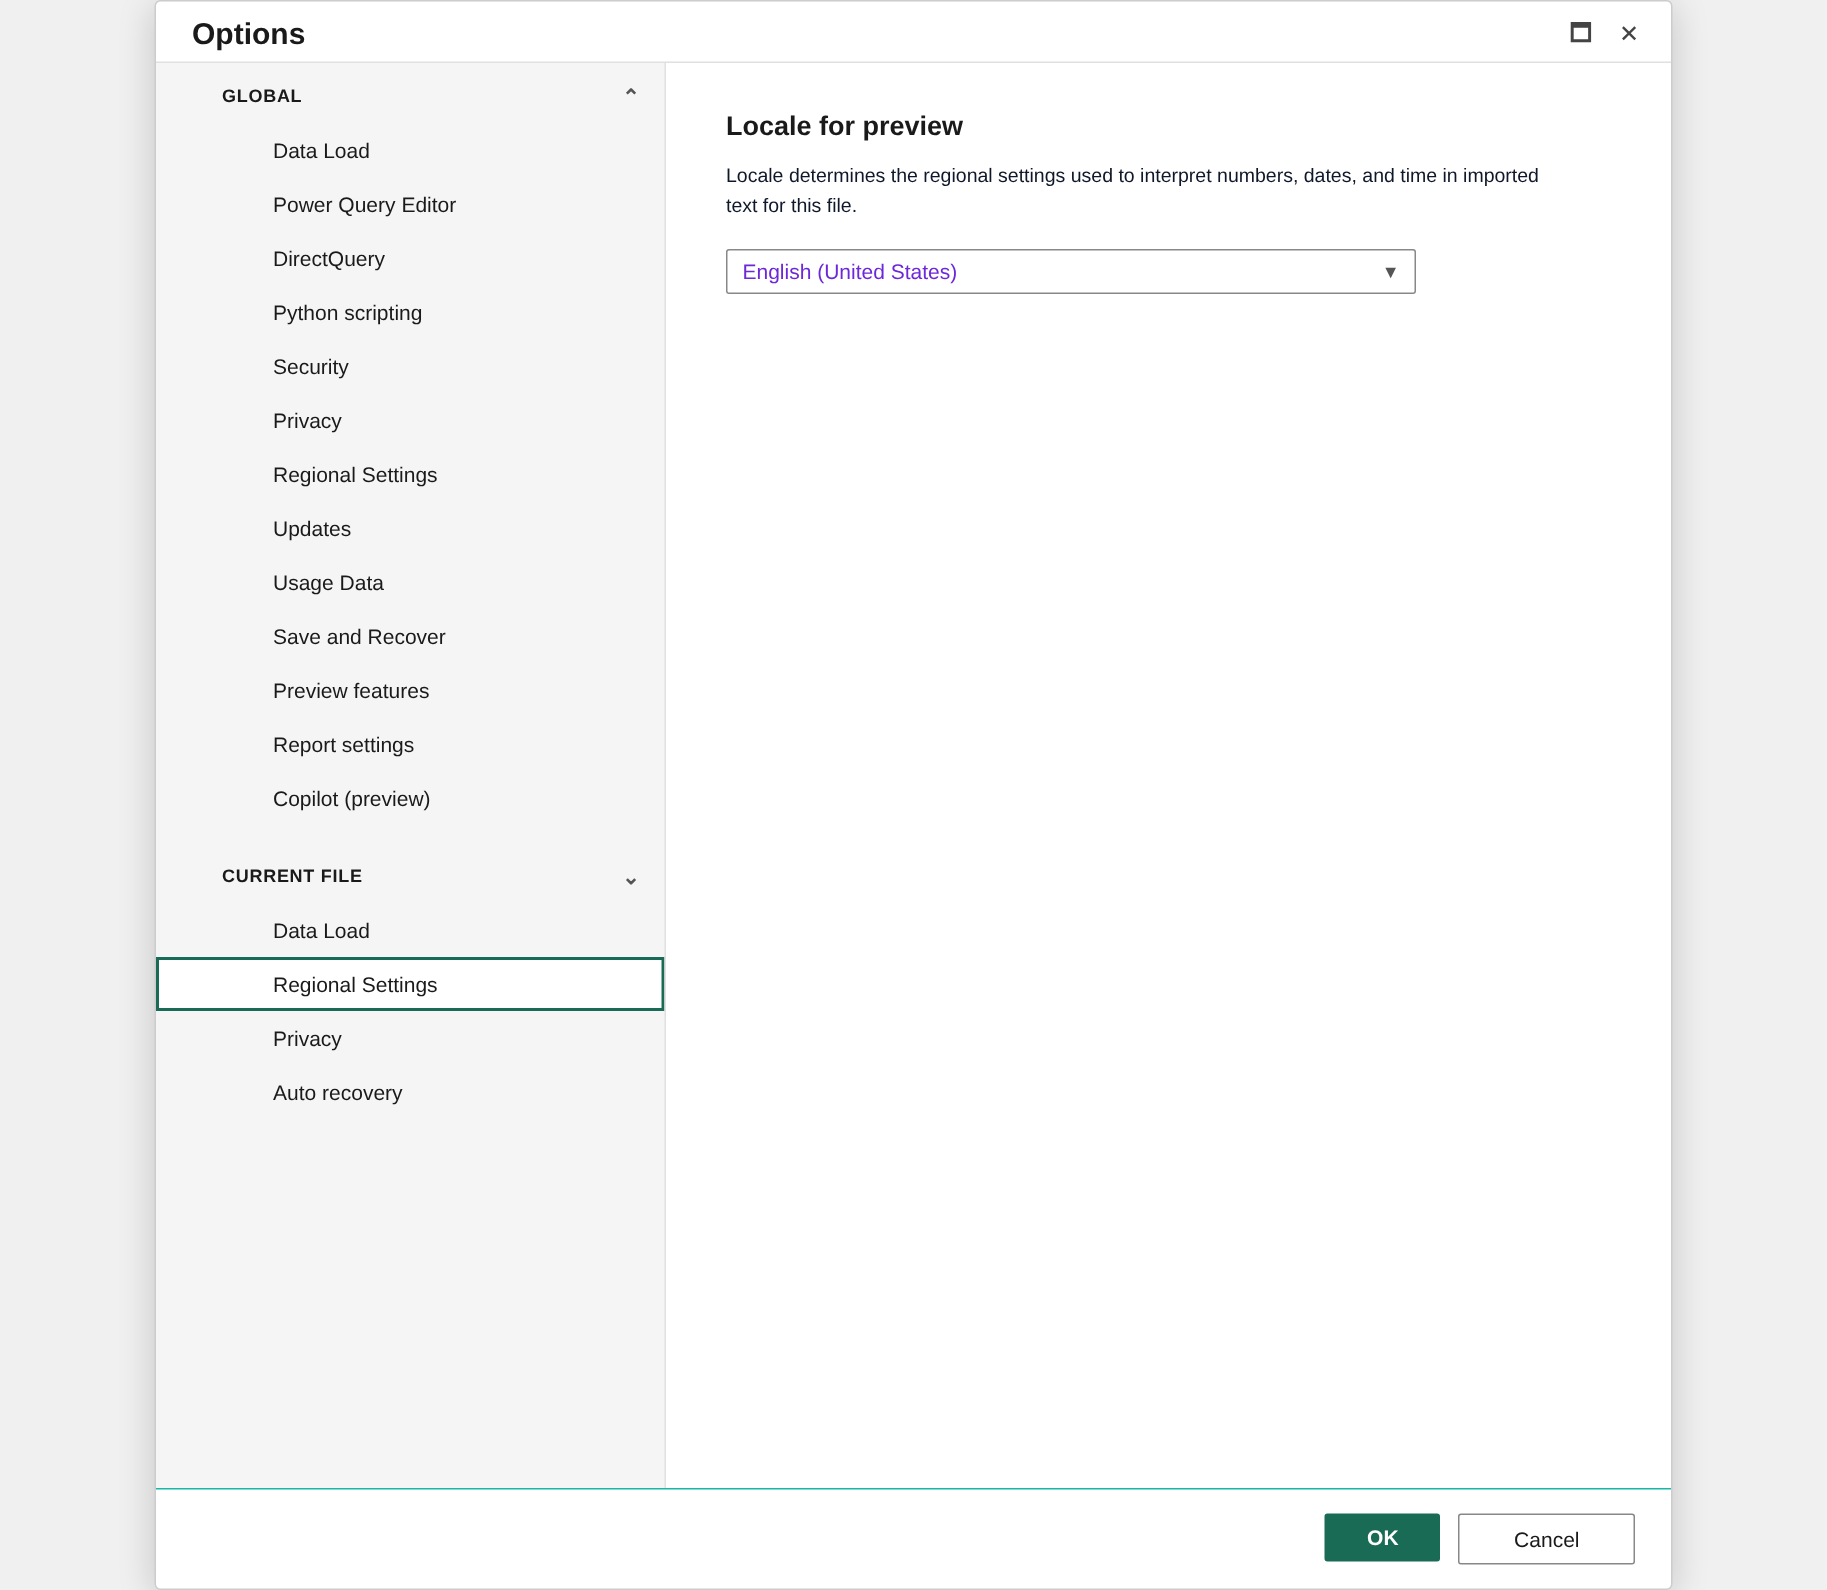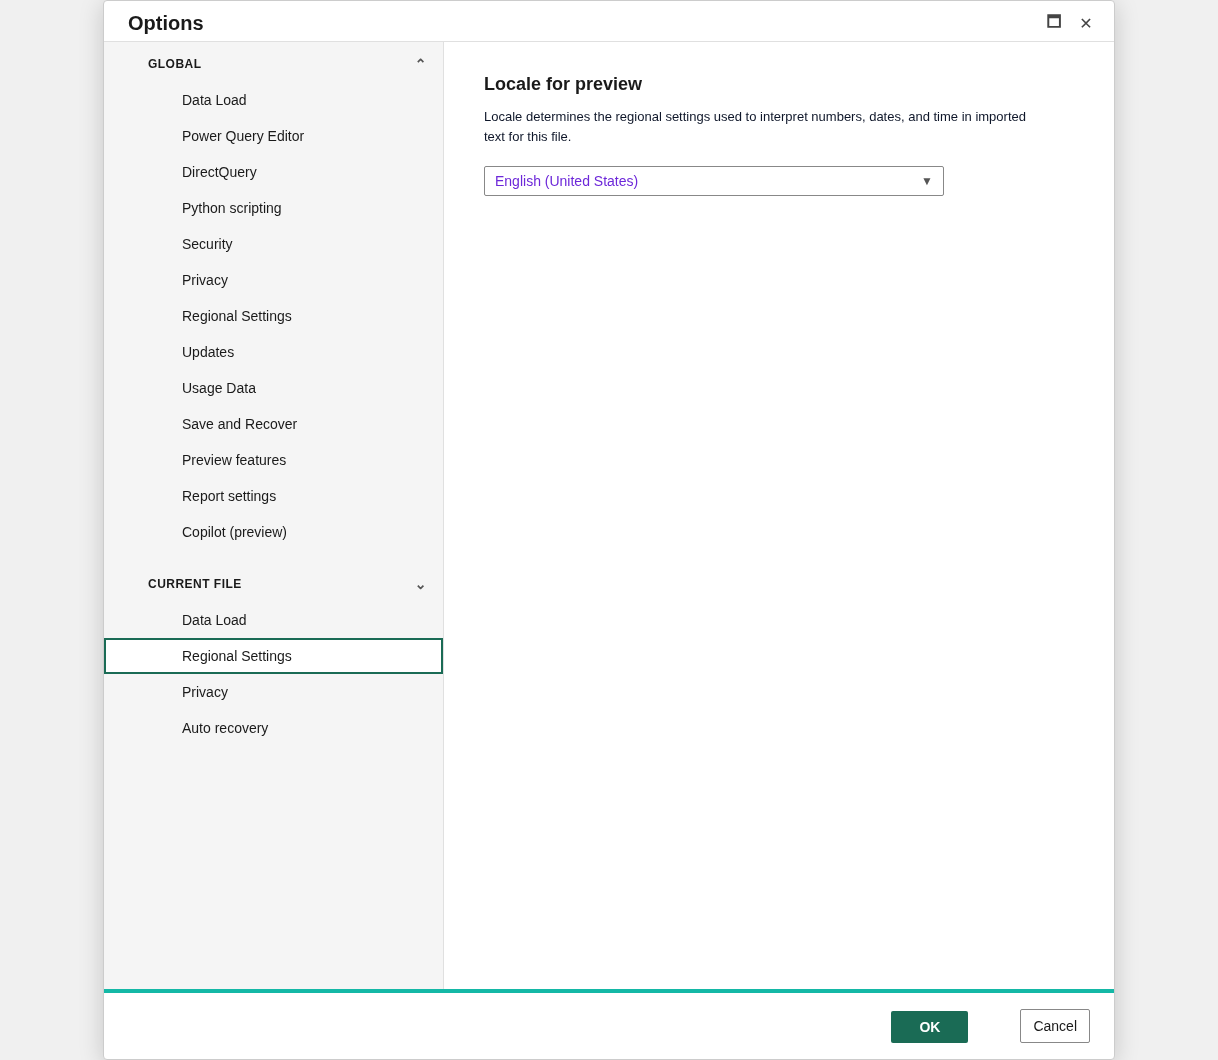--- a/index.html
+++ b/index.html
@@ -150,45 +150,44 @@
       color: #6d28d9;
     }
     .locale-select .dropdown-arrow {
       font-size: 12px;
       color: #555;
     }
     
     .dialog-footer {
       display: flex;
       justify-content: flex-end;
-      align-items: flex-end;
+      align-items: flex-start;
       padding: 16px 24px;
-      border-top: 4px solid #14b8a6;
+      border-top: 1px solid #14b8a6;
       gap: 12px;
       flex-shrink: 0;
     }
     .btn-ok {
       background: #1a6b55;
       color: #fff;
       border: none;
       padding: 8px 28px;
       font-size: 14px;
       font-weight: 600;
       cursor: pointer;
       border-radius: 2px;
     }
     .btn-cancel {
       background: #fff;
       color: #1a1a1a;
       border: 1px solid #888;
-      padding: 8px 12px;
-      font-size: 14px;
-      cursor: pointer;
-      border-radius: 2px;
-      margin-left: 40px;
+      padding: 8px 36px;
+      font-size: 14px;
+      cursor: pointer;
+      border-radius: 2px;
     }
   </style>
 </head>
 <body>
 
 <div class="dialog">
 
   <div class="title-bar">
     <h1 class="dialog-title">Options</h1>
     <div class="title-bar-controls">

